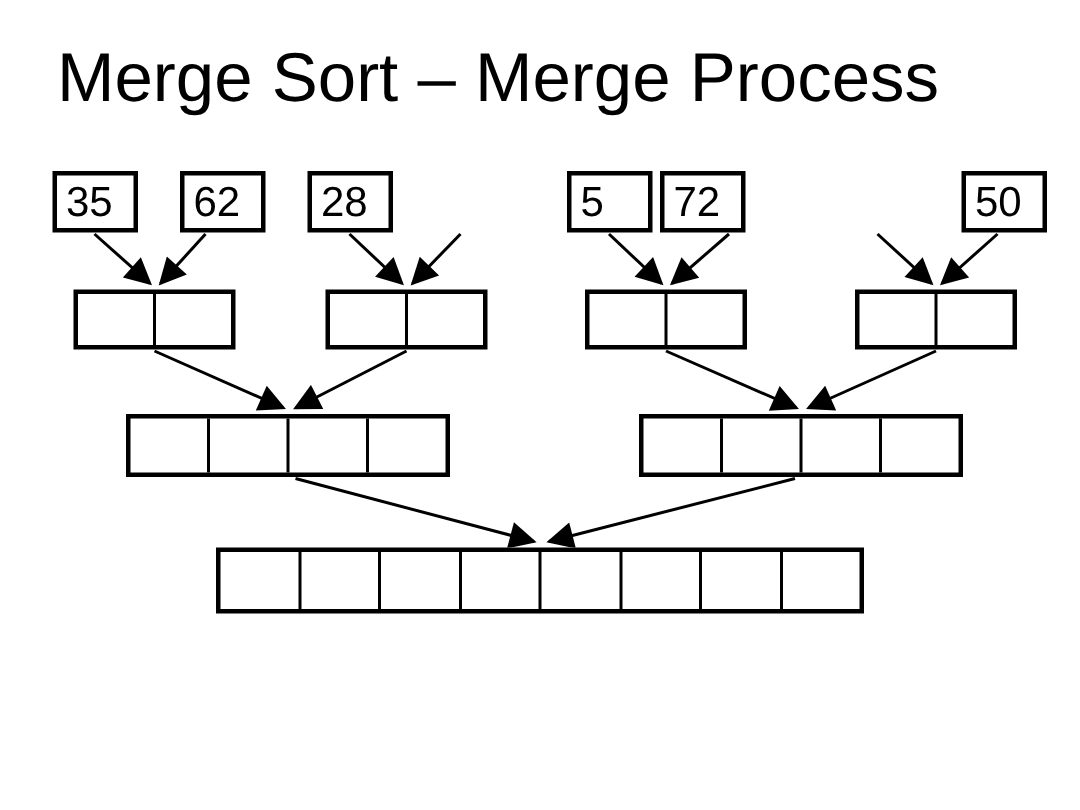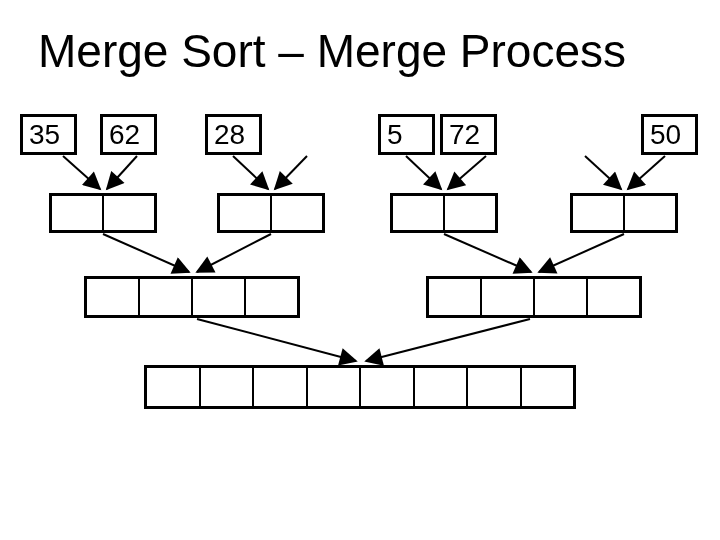--- a/index.html
+++ b/index.html
@@ -84,24 +84,24 @@
 
     <line x1="103" y1="234" x2="189" y2="272" stroke="#000" stroke-width="2" marker-end="url(#ah)"></line>
     <line x1="271" y1="234" x2="197" y2="272" stroke="#000" stroke-width="2" marker-end="url(#ah)"></line>
     <line x1="444" y1="234" x2="531" y2="272" stroke="#000" stroke-width="2" marker-end="url(#ah)"></line>
     <line x1="624" y1="234" x2="539" y2="272" stroke="#000" stroke-width="2" marker-end="url(#ah)"></line>
 
     <line x1="197" y1="319" x2="356" y2="361" stroke="#000" stroke-width="2" marker-end="url(#ah)"></line>
     <line x1="530" y1="319" x2="366" y2="361" stroke="#000" stroke-width="2" marker-end="url(#ah)"></line>
   </svg>
 
-  <div class="box leaf" style="left:20px">
+  <div class="box leaf" style="left:35px">
       <span>35</span>
     </div>
-  <div class="box leaf" style="left:100px">
+  <div class="box leaf" style="left:120px">
       <span>62</span>
     </div>
   <div class="box leaf" style="left:205px">
       <span>28</span>
     </div>
   <div class="box leaf" style="left:378px">
       <span>5</span>
     </div>
   <div class="box leaf" style="left:440px">
       <span>72</span>

